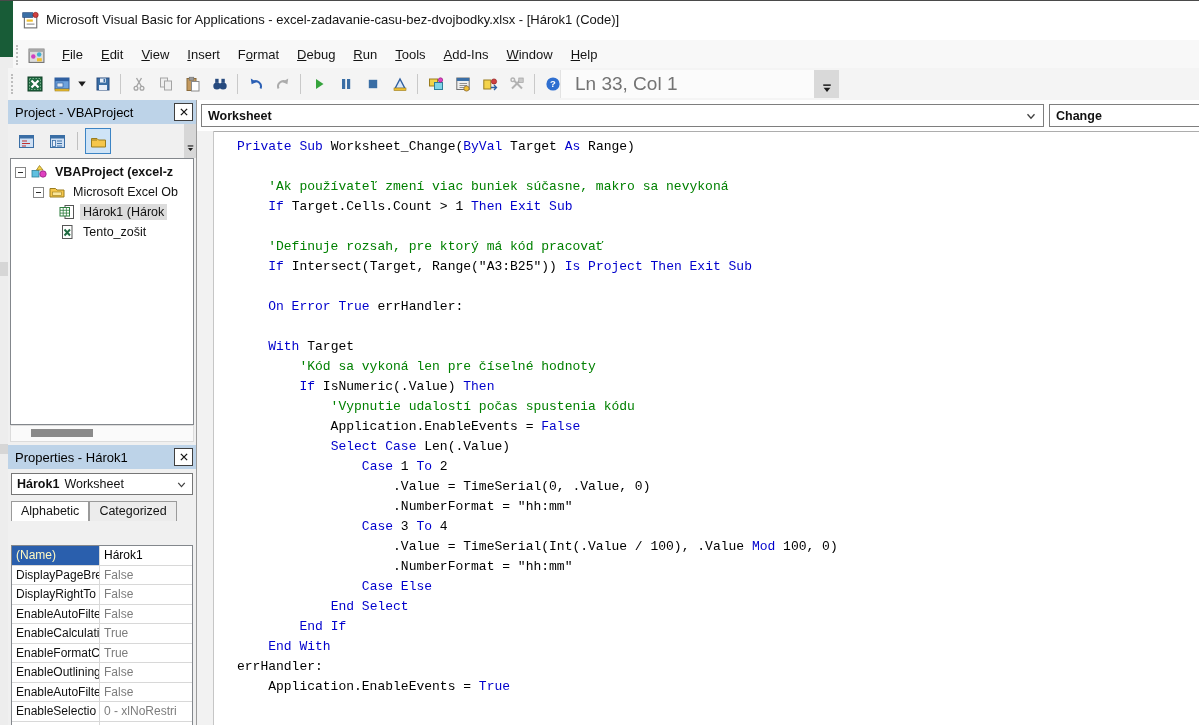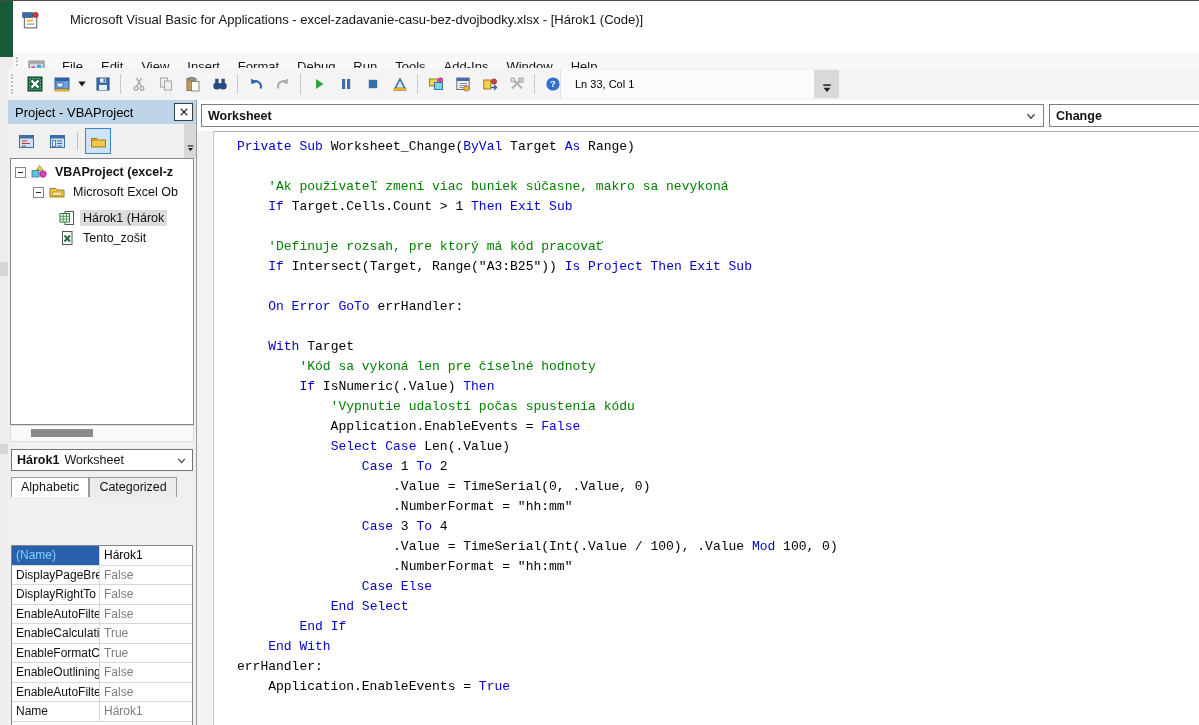--- a/index.html
+++ b/index.html
@@ -10,37 +10,37 @@
   }
   #top-border{position:absolute;top:0;left:0;right:0;height:1px;background:#4a4a4a;z-index:50;}
   #green-strip{position:absolute;left:0;top:0;width:13px;height:57px;background:#185c37;}
   #menu-patch{position:absolute;left:0;top:57px;width:13px;height:43px;background:#ededed;}
   #left-strip{position:absolute;left:0;top:100px;width:8px;bottom:0;background:#ededed;}
   .strip-frag{position:absolute;left:0;width:8px;background:#d6d6d6;}
 
   
   #titlebar{position:absolute;left:13px;top:1px;right:0;height:37px;background:#fff;display:flex;align-items:center;}
   #titlebar .app-icon{width:18px;height:18px;margin-left:8px;margin-right:7px;flex:0 0 auto;}
-  #titlebar .title-text{font-size:13px;color:#141414;white-space:nowrap;margin-left:24px;}
-
-  
-  #menubar{position:absolute;left:13px;top:40px;right:0;height:30px;background:#f8f8f8;display:flex;align-items:center;margin-top:12px;}
+  #titlebar .title-text{font-size:13px;color:#141414;white-space:nowrap;}
+
+  
+  #menubar{position:absolute;left:13px;top:40px;right:0;height:30px;background:#f8f8f8;display:flex;align-items:center;}
   .grip{width:3px;height:20px;border-left:2px dotted #bdbdbd;margin:0 5px 0 3px;}
   #menubar .win-icon{width:17px;height:17px;margin:0 8px 0 2px;}
   .menu-item{font-size:13px;padding:0 9px;height:30px;line-height:30px;color:#141414;white-space:nowrap;}
   .menu-item u{text-decoration:underline;}
 
   
   #toolbar{position:absolute;left:8px;top:68px;right:0;height:32px;background:#f4f4f4;display:flex;align-items:center;}
   .tb-btn{width:27px;height:26px;display:flex;align-items:center;justify-content:center;flex:0 0 auto;}
   .tb-btn.narrow{width:14px;}
   .tb-btn svg{width:16px;height:16px;display:block;}
   .tb-btn.narrow svg{width:10px;height:10px;}
   .tb-sep{width:1px;height:20px;background:#c9c9c9;margin:0 4px;flex:0 0 auto;}
-  #tb-status{position:absolute;left:552px;top:2px;width:252px;height:28px;background:#fbfbfb;border-left:1px solid #e3e3e3;border-right:1px solid #e3e3e3;display:flex;align-items:center;padding-left:14px;font-size:11px;color:#000000;}
+  #tb-status{position:absolute;left:552px;top:2px;width:252px;height:28px;background:#fbfbfb;border-left:1px solid #e3e3e3;border-right:1px solid #e3e3e3;display:flex;align-items:center;padding-left:14px;font-size:19px;color:#737373;}
   #tb-overflow{position:absolute;left:806px;top:2px;width:25px;height:28px;background:#d9d9d9;display:flex;align-items:flex-end;justify-content:center;padding-bottom:3px;box-sizing:border-box;}
   #tb-overflow svg{width:12px;height:13px;}
 
   
   #dock{position:absolute;left:8px;top:100px;width:188px;bottom:0;background:#ececec;}
   .panel-title{position:relative;height:24px;background:#bdd3e8;display:flex;align-items:center;padding-left:7px;font-size:13px;color:#000000;}
   .close-btn{position:absolute;right:3px;top:3px;width:19px;height:18px;background:#fff;border:1px solid #3f3f3f;display:flex;align-items:center;justify-content:center;box-sizing:border-box;}
   .close-btn svg{width:10px;height:10px;}
 
   
@@ -68,21 +68,21 @@
   #properties-panel{position:absolute;left:0;top:345px;width:188px;bottom:0;background:#f0f0f0;}
   #prop-combo{position:relative;margin:4px 3px 0 3px;height:22px;background:#fff;border:1px solid #767676;display:flex;align-items:center;padding-left:5px;font-size:12.5px;box-sizing:border-box;}
   #prop-combo .chev{position:absolute;right:4px;top:4px;width:13px;height:13px;}
   #prop-tabs{display:flex;align-items:flex-end;height:26px;padding-left:3px;}
   .prop-tab{font-size:12.5px;padding:2px 9px 3px 9px;border:1px solid #9a9a9a;border-bottom:none;background:#ececec;color:#141414;}
   .prop-tab.active{background:#fff;position:relative;z-index:2;}
   #prop-grid{position:absolute;left:3px;right:3px;top:100px;bottom:0;background:#fff;border:1px solid #83878c;border-bottom:none;overflow:hidden;}
   .prop-row{display:flex;height:19.5px;border-bottom:1px solid #d8d8d8;font-size:12px;box-sizing:border-box;}
   .prop-label{width:88px;flex:0 0 auto;border-right:1px solid #d8d8d8;padding-left:4px;display:flex;align-items:center;overflow:hidden;white-space:nowrap;box-sizing:border-box;}
   .prop-value{flex:1;padding-left:4px;display:flex;align-items:center;overflow:hidden;white-space:nowrap;color:#7d7d7d;}
-  .prop-row.sel .prop-label{background:#2a5fad;color:#7dd3fc;}
+  .prop-row.sel .prop-label{background:#2a5fad;color:#fef9c3;}
   .prop-row.sel .prop-value{color:#000;}
 
   
   #code-window{position:absolute;left:196px;top:100px;right:0;bottom:0;background:#fff;border-left:1px solid #9b9b9b;box-sizing:border-box;}
   #combo-row{position:relative;height:31px;border-bottom:1px solid #adadad;background:#fff;}
   .code-combo{position:absolute;top:4px;height:23px;background:#fff;border:1px solid #7e7e7e;display:flex;align-items:center;padding-left:6px;font-size:12.5px;font-weight:700;box-sizing:border-box;}
   #object-combo{left:4px;width:843px;}
   #object-combo .chev{position:absolute;right:5px;top:4px;width:14px;height:14px;}
   #procedure-combo{left:852px;width:400px;}
   #code-margin{position:absolute;left:0;top:31px;width:16px;bottom:0;background:#f2f2f2;border-right:1px solid #c6c6c6;}
@@ -338,21 +338,21 @@
         <div class="tree-row" style="padding-left: 22px;">
           <span class="expand-box"></span>
           <span class="tree-icon">
             <svg viewBox="0 0 16 16">
               <path d="M1 4.5 L1 13 L15 13 L15 6 L8 6 L6.5 4.5 Z" fill="#f6c64a" stroke="#9a7d1f"></path>
               <rect x="3.5" y="8" width="9" height="3.4" fill="#fbe69a" stroke="#9a7d1f" stroke-width="0.6"></rect>
             </svg>
           </span>
           <span class="tree-label">Microsoft Excel Ob</span>
         </div>
-        <div class="tree-row selected" style="padding-left: 48px; margin-top: 6px;">
+        <div class="tree-row selected" style="padding-left: 48px;">
           <span class="tree-icon">
             <svg viewBox="0 0 16 16">
               <rect x="6" y="1.5" width="8.5" height="13" fill="#fff" stroke="#555"></rect>
               <rect x="1" y="3.5" width="9.5" height="8.5" fill="#fff" stroke="#2f7f3f"></rect>
               <path d="M1 6.3 H10.5 M1 9.1 H10.5 M4.2 3.5 V12 M7.4 3.5 V12" stroke="#2f7f3f" stroke-width="0.8"></path>
             </svg>
           </span>
           <span class="tree-label">Hárok1 (Hárok</span>
         </div>
         <div class="tree-row" style="padding-left: 48px;">
@@ -364,20 +364,28 @@
           </span>
           <span class="tree-label">Tento_zošit</span>
         </div>
       </div>
     <div id="tree-hscroll">
       <div class="thumb"></div>
     </div>
   </div>
 
   <div id="properties-panel">
+    <div class="panel-title">
+      <span>Properties - Hárok1</span>
+      <span class="close-btn">
+          <svg viewBox="0 0 16 16">
+            <path d="M3 3 L13 13 M13 3 L3 13" stroke="#141414" stroke-width="2.1" fill="none"></path>
+          </svg>
+        </span>
+    </div>
     <div id="prop-combo">
       <b>Hárok1</b>
       <span style="margin-left:5px;">Worksheet</span>
       <span class="chev"><svg viewBox="0 0 16 16">
             <path d="M4 6 L8 10.5 L12 6" fill="none" stroke="#3f3f3f" stroke-width="1.5"></path>
           </svg></span>
     </div>
     <div id="prop-tabs">
       <span class="prop-tab active">Alphabetic</span>
       <span class="prop-tab">Categorized</span>
@@ -408,20 +416,24 @@
           <div class="prop-label">EnableFormatC</div>
           <div class="prop-value">True</div>
         </div>
         <div class="prop-row">
           <div class="prop-label">EnableOutlining</div>
           <div class="prop-value">False</div>
         </div>
         <div class="prop-row">
           <div class="prop-label">EnableAutoFilte</div>
           <div class="prop-value">False</div>
+        </div>
+        <div class="prop-row">
+          <div class="prop-label">EnableSelectio</div>
+          <div class="prop-value">0 - xlNoRestri</div>
         </div>
         <div class="prop-row">
           <div class="prop-label">Name</div>
           <div class="prop-value">Hárok1</div>
         </div>
       </div>
   </div>
 
 </div>
 
@@ -441,21 +453,21 @@
   <div id="code-area">
 
   <div class="code-line"><span class="k">Private Sub</span><span class="t"> Worksheet_Change(</span><span class="k">ByVal</span><span class="t"> Target </span><span class="k">As</span><span class="t"> Range)</span></div>
       <div class="code-line">&nbsp;</div>
       <div class="code-line"><span class="c">    'Ak používateľ zmení viac buniek súčasne, makro sa nevykoná</span></div>
       <div class="code-line"><span class="t">    </span><span class="k">If</span><span class="t"> Target.Cells.Count &gt; 1 </span><span class="k">Then</span><span class="t"> </span><span class="k">Exit Sub</span></div>
       <div class="code-line">&nbsp;</div>
       <div class="code-line"><span class="c">    'Definuje rozsah, pre ktorý má kód pracovať</span></div>
       <div class="code-line"><span class="t">    </span><span class="k">If</span><span class="t"> Intersect(Target, Range("A3:B25")) </span><span class="k">Is</span><span class="t"> </span><span class="k">Project</span><span class="t"> </span><span class="k">Then</span><span class="t"> </span><span class="k">Exit Sub</span></div>
       <div class="code-line">&nbsp;</div>
-      <div class="code-line"><span class="t">    </span><span class="k">On Error GoTo</span><span class="t"> errHandler:</span></div>
+      <div class="code-line"><span class="t">    </span><span class="k">On Error True</span><span class="t"> errHandler:</span></div>
       <div class="code-line">&nbsp;</div>
       <div class="code-line"><span class="t">    </span><span class="k">With</span><span class="t"> Target</span></div>
       <div class="code-line"><span class="c">        'Kód sa vykoná len pre číselné hodnoty</span></div>
       <div class="code-line"><span class="t">        </span><span class="k">If</span><span class="t"> IsNumeric(.Value) </span><span class="k">Then</span></div>
       <div class="code-line"><span class="c">            'Vypnutie udalostí počas spustenia kódu</span></div>
       <div class="code-line"><span class="t">            Application.EnableEvents = </span><span class="k">False</span></div>
       <div class="code-line"><span class="t">            </span><span class="k">Select Case</span><span class="t"> Len(.Value)</span></div>
       <div class="code-line"><span class="t">                </span><span class="k">Case</span><span class="t"> 1 </span><span class="k">To</span><span class="t"> 2</span></div>
       <div class="code-line"><span class="t">                    .Value = TimeSerial(0, .Value, 0)</span></div>
       <div class="code-line"><span class="t">                    .NumberFormat = "hh:mm"</span></div>

